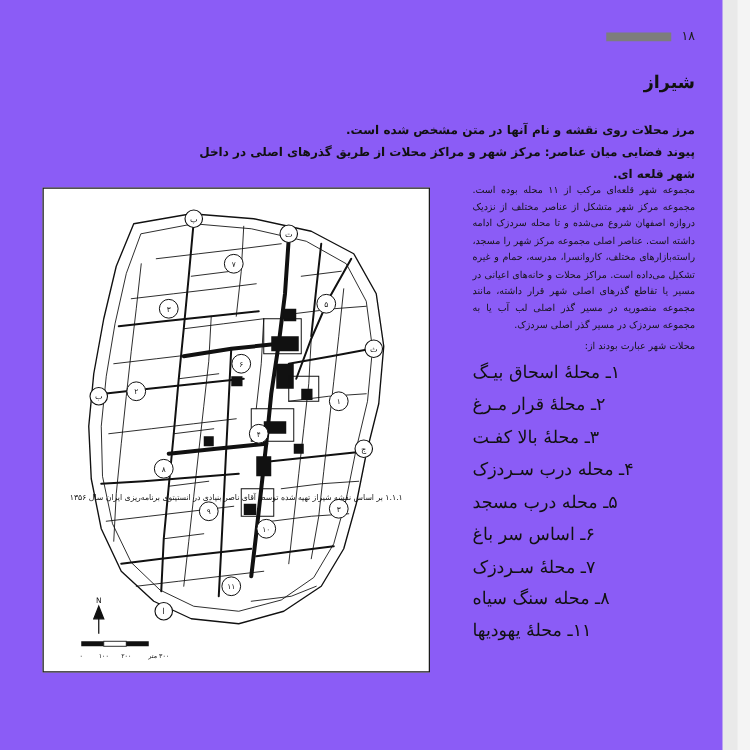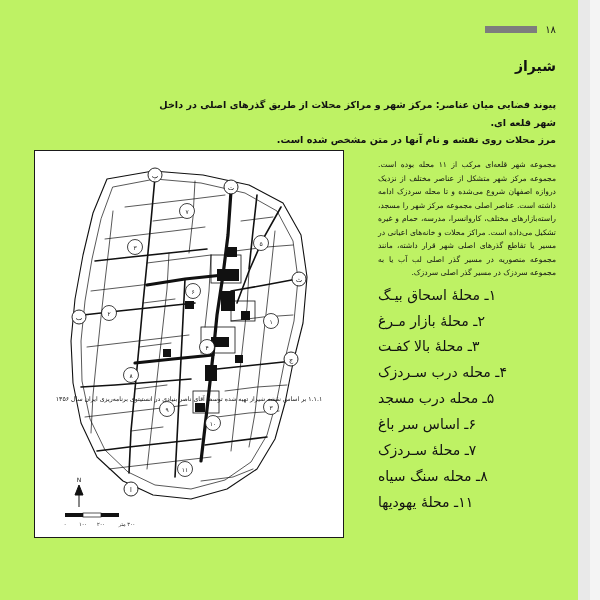--- a/index.html
+++ b/index.html
@@ -11,21 +11,21 @@
     height: 600px;
     background: #ffffff;
     font-family: "DejaVu Sans", sans-serif;
     overflow: hidden;
     position: relative;
   }
 
   .page {
     position: absolute;
     inset: 0;
-    background: #bef264;
+    background: #8b5cf6;
   }
 
   
   .edge-band {
     position: absolute;
     top: 0;
     right: 0;
     width: 22px;
     height: 600px;
     background: #e9e9e9;
@@ -83,21 +83,21 @@
     direction: rtl;
     font-size: 9.6px;
     line-height: 1.85;
     font-weight: bold;
     color: #111;
   }
 
   
   .body-col {
     position: absolute;
-    top: 158px;
+    top: 145px;
     right: 44px;
     width: 178px;
     direction: rtl;
     text-align: justify;
     font-size: 7.6px;
     line-height: 1.78;
     color: #111;
   }
   .body-col p {
     margin: 0 0 3px 0;
@@ -167,29 +167,30 @@
   </div>
 
   <div class="folio">
     <span class="folio-num">۱۸</span>
     <span class="folio-rule"></span>
   </div>
 
   <div class="title">شیراز</div>
 
   <div class="lead">
+    <div>مرز محلات روی نقشه و نام آنها در متن مشخص شده است.</div>
     <div>پیوند فضایی میان عناصر: مرکز شهر و مراکز محلات از طریق گذرهای اصلی در داخل شهر قلعه ای.</div>
-    <div>مرز محلات روی نقشه و نام آنها در متن مشخص شده است.</div>
   </div>
 
   <div class="body-col">
     <p>مجموعه شهر قلعه‌ای مرکب از ۱۱ محله بوده است. مجموعه مرکز شهر متشکل از عناصر مختلف از نزدیک دروازه اصفهان شروع می‌شده و تا محله سردزک ادامه داشته است. عناصر اصلی مجموعه مرکز شهر را مسجد، راسته‌بازارهای مختلف، کاروانسرا، مدرسه، حمام و غیره تشکیل می‌داده است. مراکز محلات و خانه‌های اعیانی در مسیر یا تقاطع گذرهای اصلی شهر قرار داشته، مانند مجموعه منصوریه در مسیر گذر اصلی لب آب یا به مجموعه سردزک در مسیر گذر اصلی سردزک.</p>
+    <p class="intro-last">محلات شهر عبارت بودند از:</p>
     <ul class="list">
       <li>۱ـ محلهٔ اسحاق بیـگ</li>
-      <li>۲ـ محلهٔ بازار مـرغ</li>
+      <li>۲ـ محلهٔ قرار مـرغ</li>
       <li>۳ـ محلهٔ بالا کفـت</li>
       <li>۴ـ محله درب سـردزک</li>
       <li>۵ـ محله درب مسجد</li>
       <li>۶ـ اساس سر باغ</li>
       <li>۷ـ محلهٔ سـردزک</li>
       <li>۸ـ محله سنگ سیاه</li>
       <li>۱۱ـ محلهٔ یهودیها</li>
     </ul>
   </div>
 

